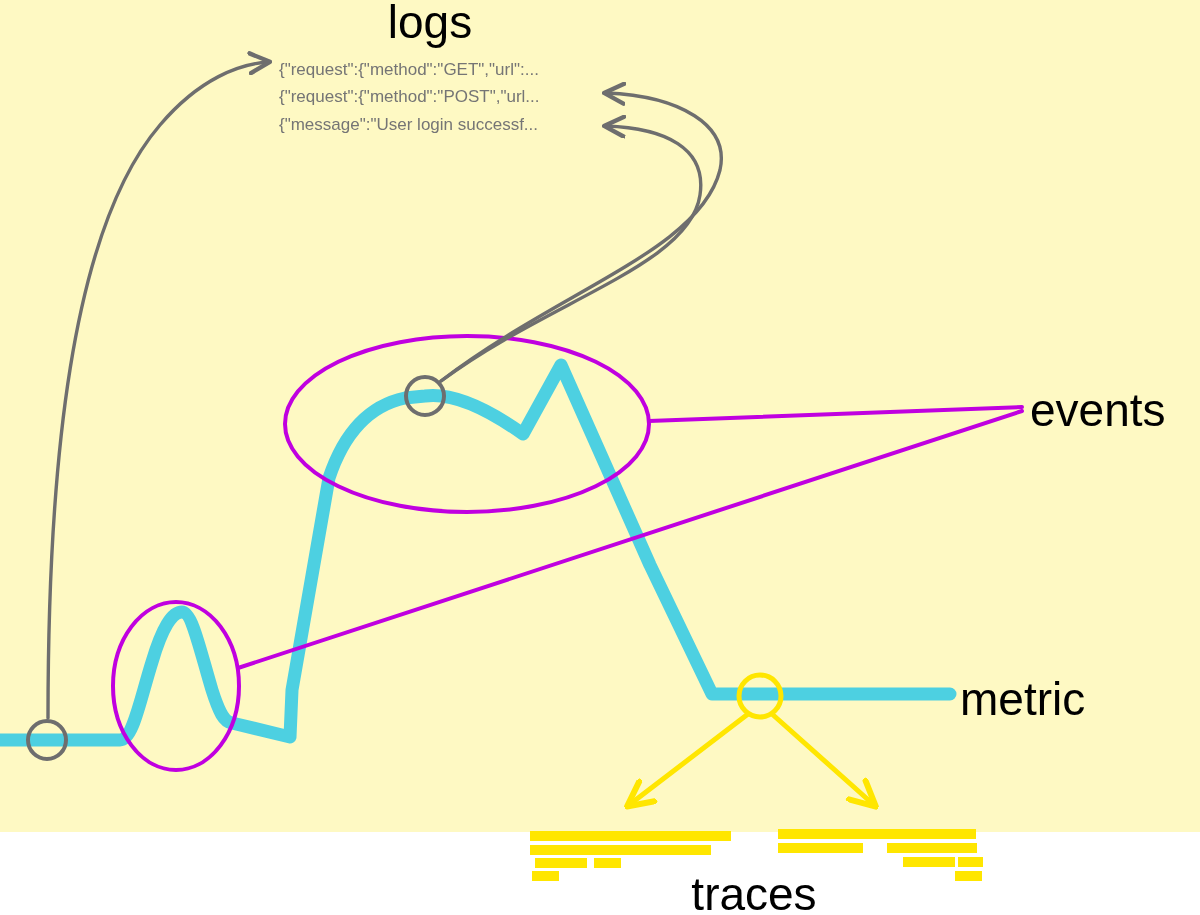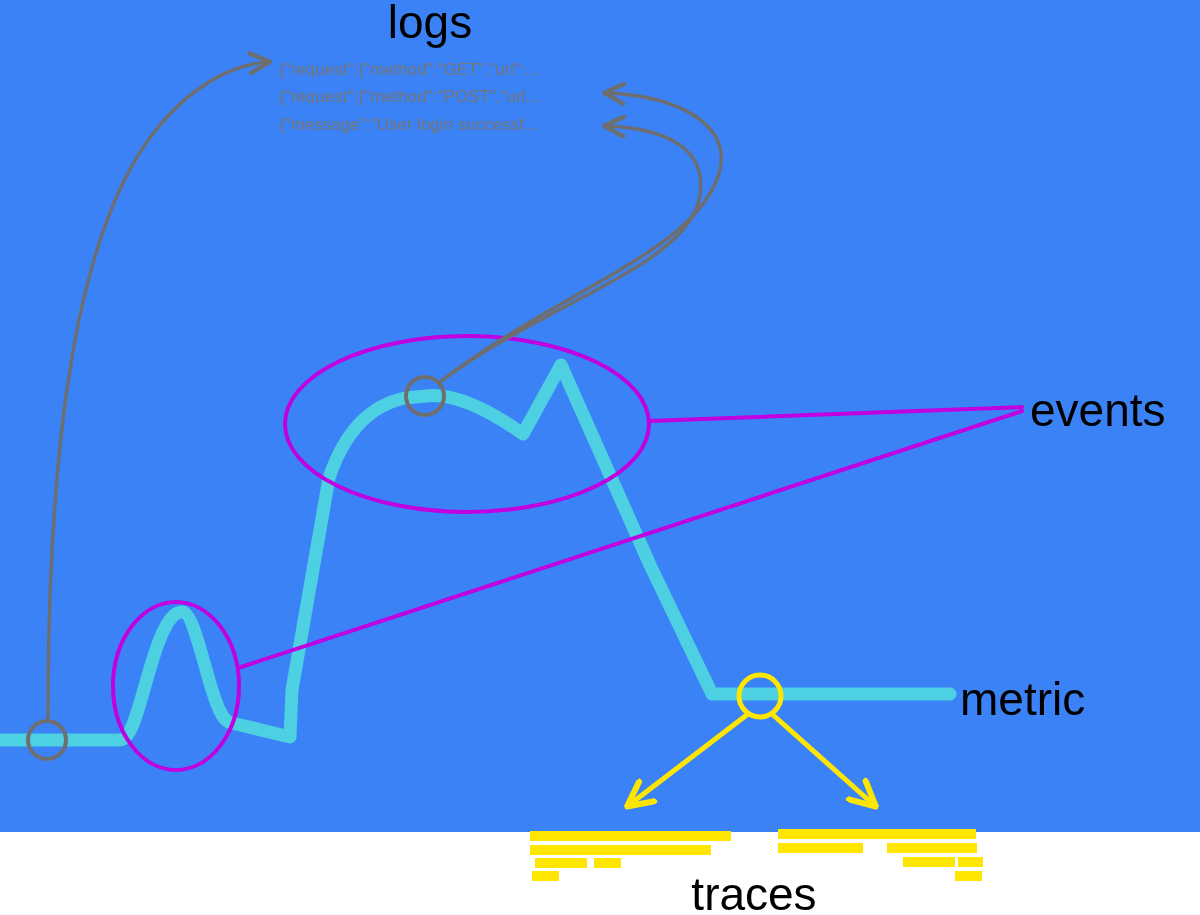--- a/index.html
+++ b/index.html
@@ -10,21 +10,21 @@
   body {
     width: 1200px;
     height: 915px;
     font-family: "Liberation Sans", sans-serif;
     overflow: hidden;
   }
   #canvas {
     position: relative;
     width: 1200px;
     height: 832px;
-    background: #3b82f6;
+    background: #fef9c3;
   }
   #diagram {
     position: absolute;
     left: 0;
     top: 0;
     width: 1200px;
     height: 915px;
   }
   .label-big {
     font-size: 46px;

